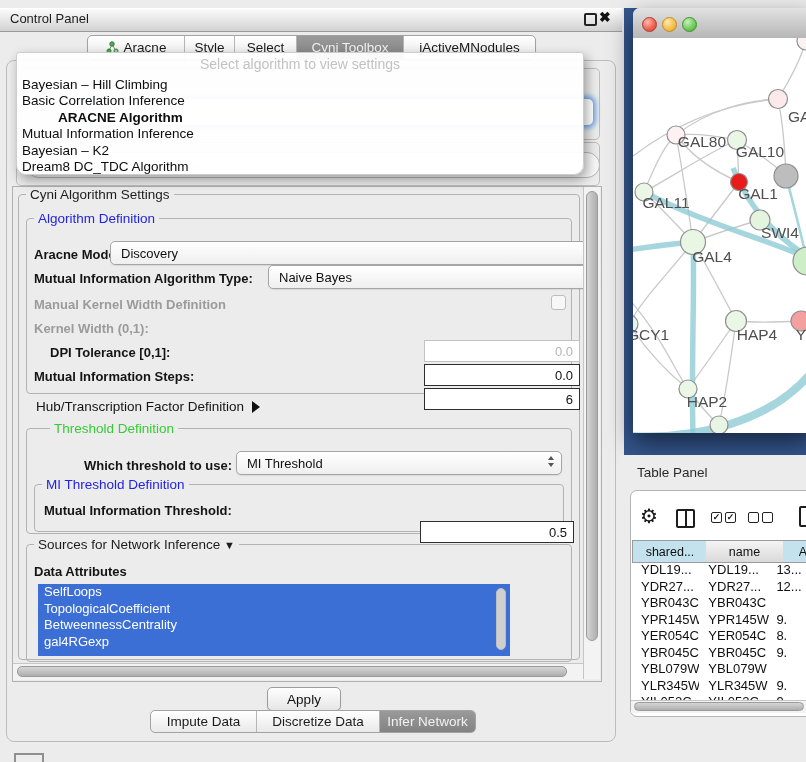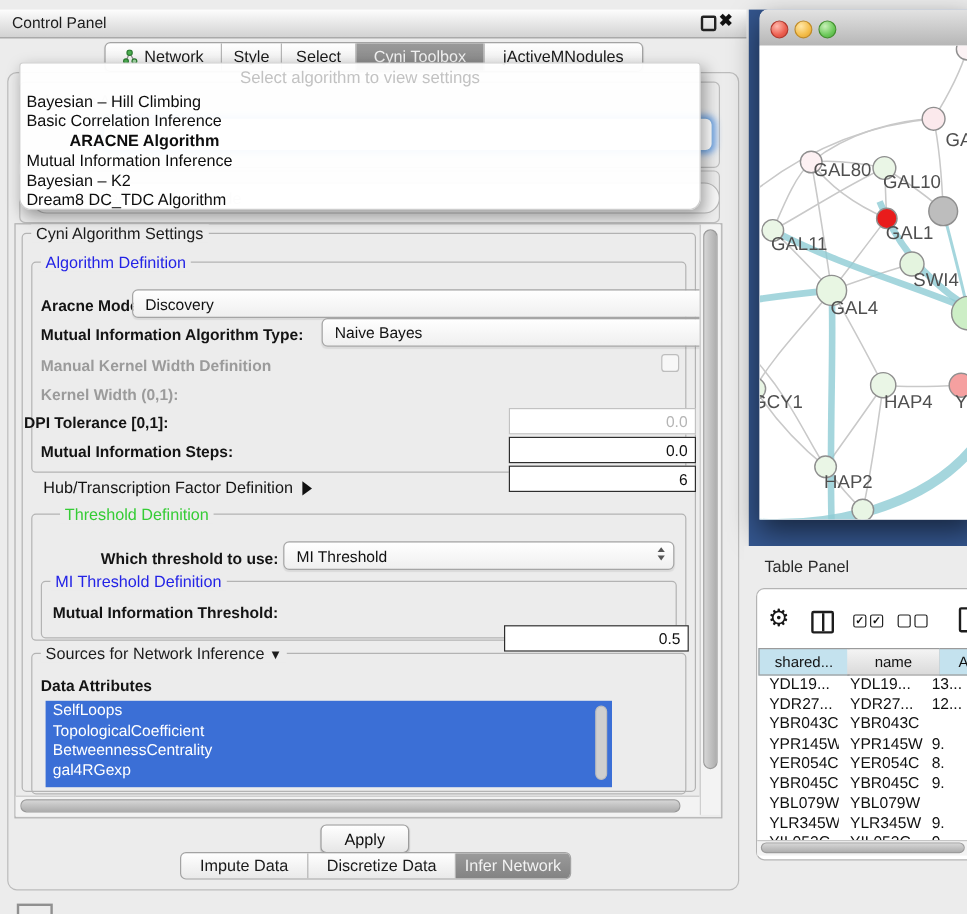--- a/index.html
+++ b/index.html
@@ -124,21 +124,21 @@
 
 <div class="abs tabbar" id="top-tabbar">
     <div class="tabseg" style="width: 96px;">
       <svg width="13" height="13" viewBox="0 0 13 13">
         <line x1="6" y1="3" x2="3" y2="10" stroke="#8a8a8a"></line>
         <line x1="6" y1="3" x2="10" y2="10" stroke="#8a8a8a"></line>
         <circle cx="6" cy="3" r="2.2" fill="#4db052" stroke="#2e7d33"></circle>
         <circle cx="3" cy="10" r="2" fill="#4db052" stroke="#2e7d33"></circle>
         <circle cx="10" cy="10" r="2" fill="#9fd6a2" stroke="#2e7d33"></circle>
       </svg>
-      <span>Network</span>
+      <span>Aracne</span>
     </div>
     <div class="tabseg" style="width: 49px;">
       <span>Style</span>
     </div>
     <div class="tabseg" style="width: 61px;">
       <span>Select</span>
     </div>
     <div class="tabseg sel" style="width: 106px;">
       <span>Cyni Toolbox</span>
     </div>
@@ -192,21 +192,21 @@
       <i class="dn"></i>
     </span>
 </div>
 
 <span class="lbl gray" style="left:34px;top:297px;">Manual Kernel Width Definition</span>
 <div class="checkbox" style="left:551px;top:295px;"></div>
 
 <span class="lbl gray" style="left:34px;top:321px;">Kernel Width (0,1):</span>
 <div class="field disabled" style="left:424px;top:316px;width:142px;">0.0</div>
 
-<span class="lbl" style="left:20px;top:345px;">DPI Tolerance [0,1]:</span>
+<span class="lbl" style="left:50px;top:345px;">DPI Tolerance [0,1]:</span>
 <div class="field" style="left:424px;top:340px;width:142px;">0.0</div>
 
 <span class="lbl" style="left:34px;top:369px;">Mutual Information Steps:</span>
 <div class="field" style="left:424px;top:364px;width:142px;">6</div>
 
 <span class="lbl plain" style="left:36px;top:399px;"><span>Hub/Transcription Factor Definition</span><span class="tri-right"></span></span>
 
 <div class="groupbox" style="left:26px;top:428px;width:544px;height:104px;"></div>
 <span class="legend green" style="left:50px;top:421px;text-align:center;">Threshold Definition</span>
 

